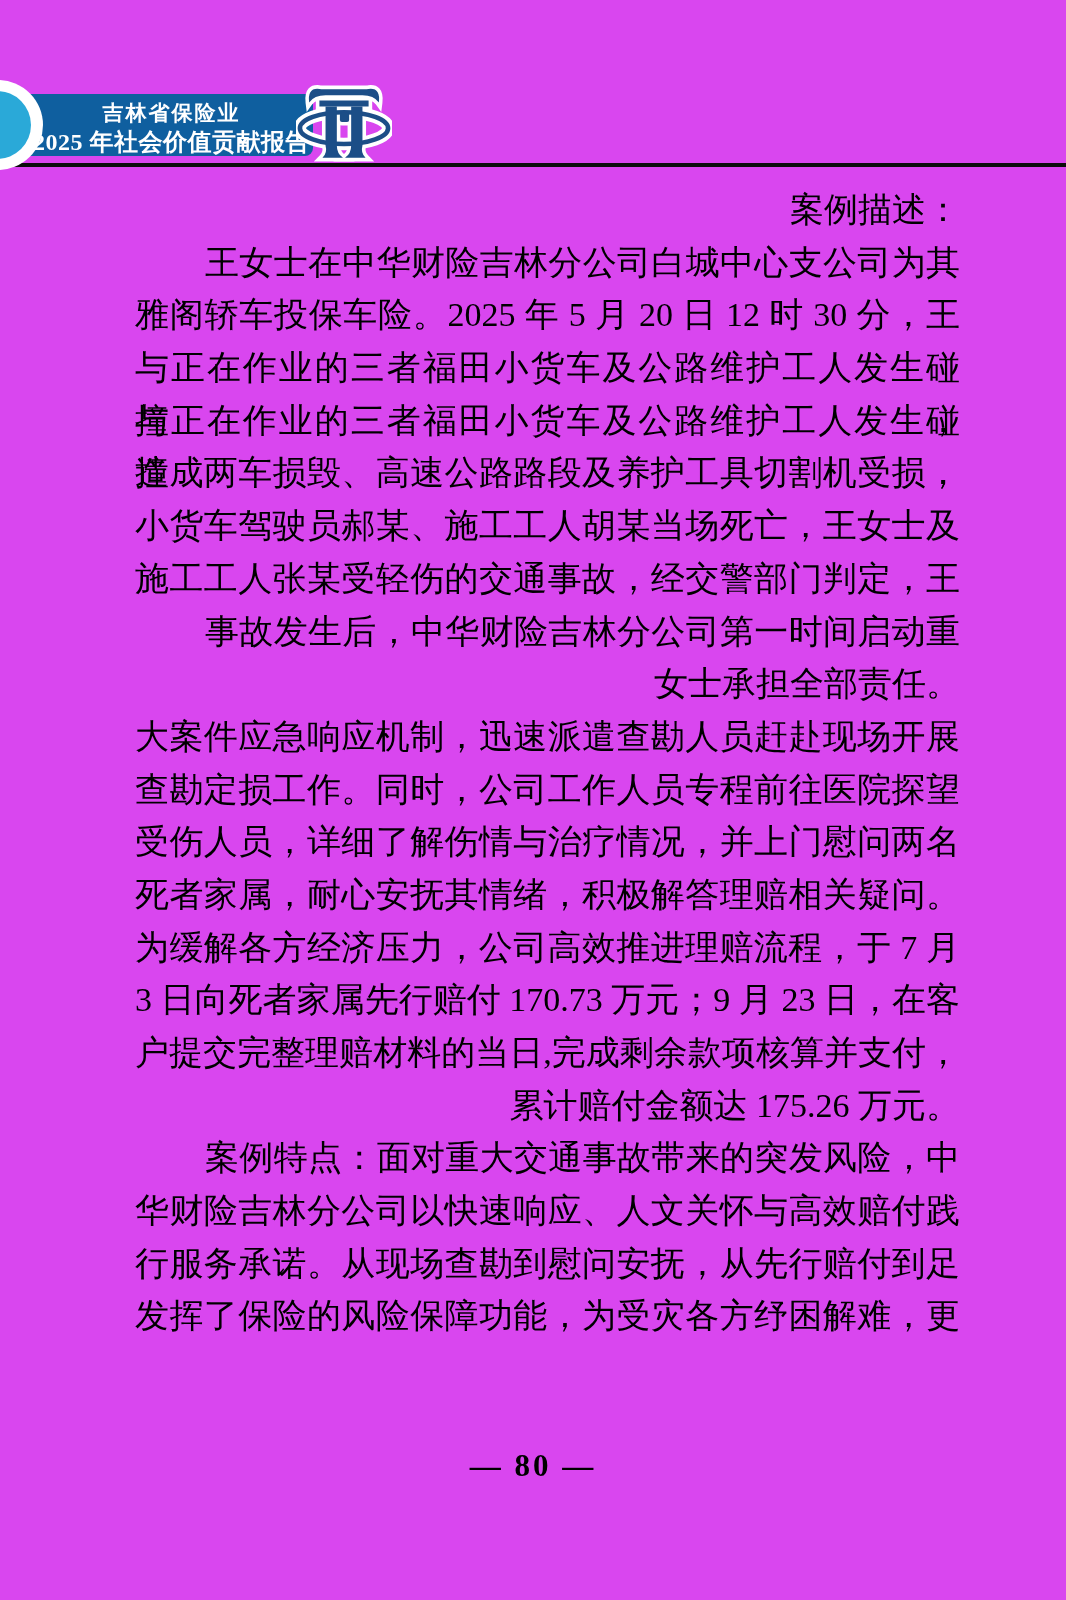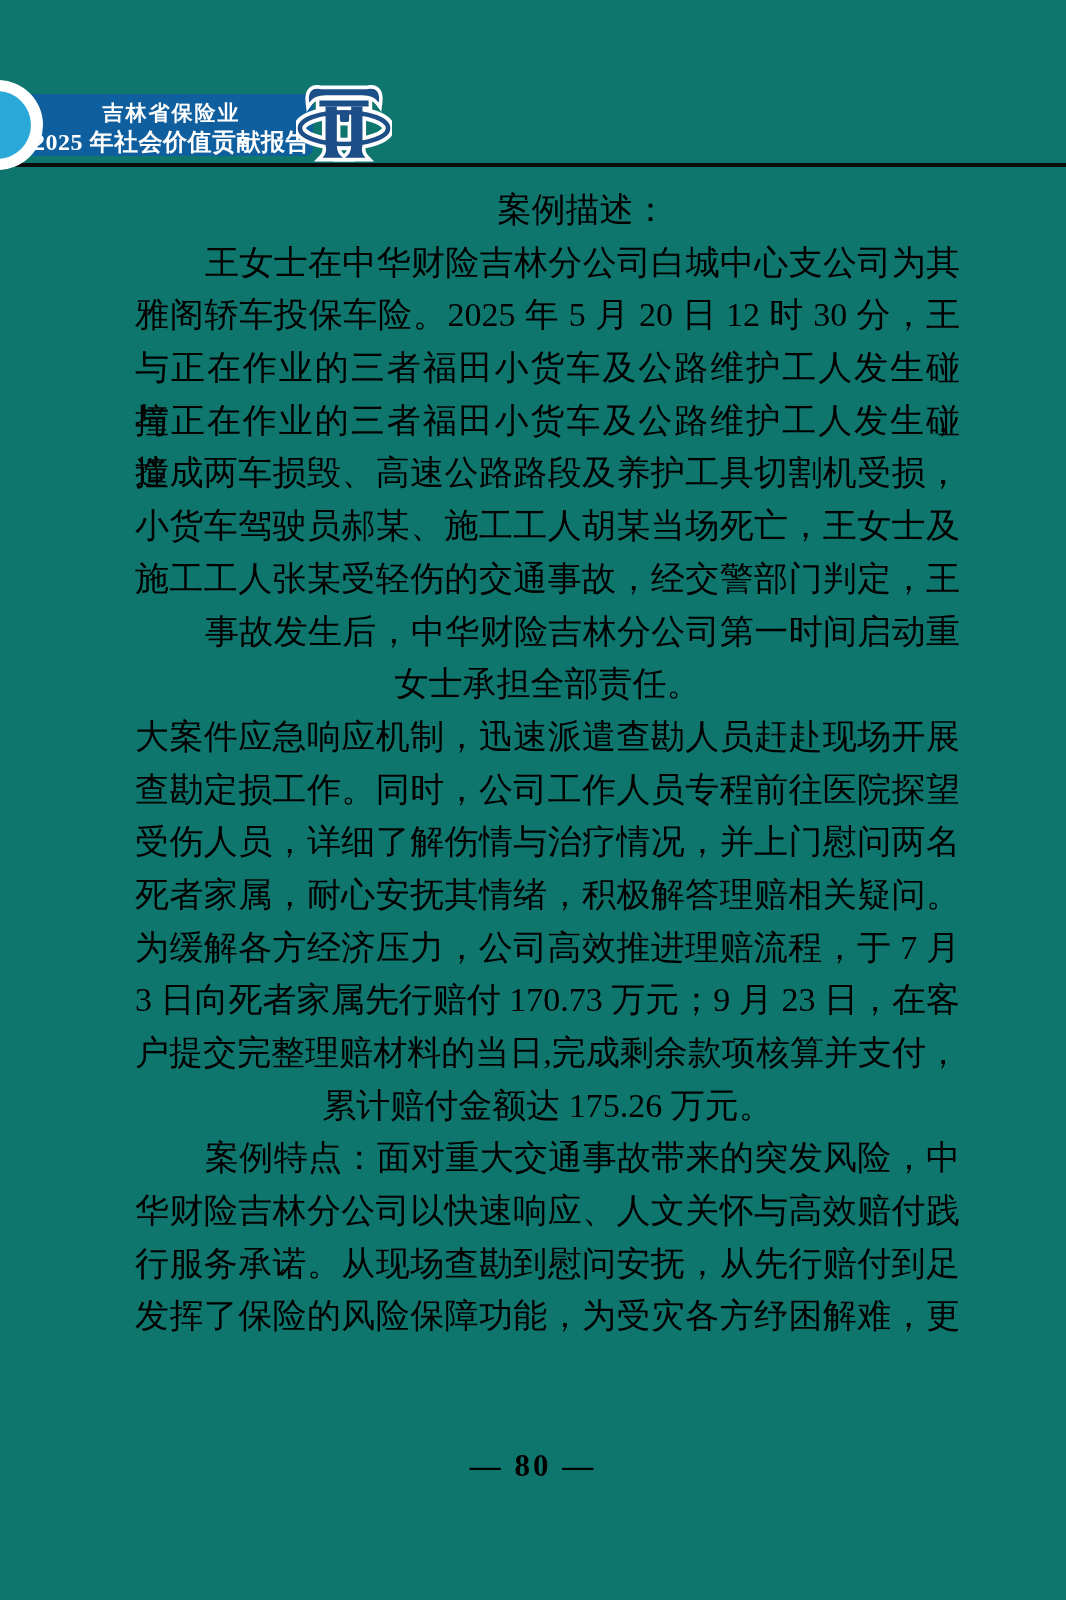--- a/index.html
+++ b/index.html
@@ -1,19 +1,19 @@
 <!DOCTYPE html>
 <html><head>
 <meta charset="utf-8">
 <style>
   html,body{margin:0;padding:0;background:#ffffff;}
   .page{
     position:relative;
     width:1066px;height:1600px;
-    background:#0f766e;
+    background:#d946ef;
     overflow:hidden;
     font-family:"Liberation Serif","DejaVu Serif",serif;
     color:#000;
   }
   
   .banner{
     position:absolute;left:0;top:94px;width:313px;height:62px;
     background:#0f5f9f;
     border-radius:3px 8px 8px 3px;
     z-index:1;
@@ -37,21 +37,21 @@
   }
   .header-rule{
     position:absolute;left:0;top:163px;width:1066px;height:4px;
     background:#0c0c0c;z-index:0;
   }
   
   .body-text{
     position:absolute;left:135px;top:184px;width:825px;
     font-size:34px;line-height:52.7px;
   }
-  .line{height:52.7px;white-space:pre;text-align:center;}
+  .line{height:52.7px;white-space:pre;text-align:right;}
   .line.just{white-space:normal;text-align:justify;text-align-last:justify;}
   .line.indent{text-indent:70px;}
   
   .footer{
     position:absolute;left:0;top:1448px;width:1066px;
     text-align:center;font-size:31px;font-weight:bold;letter-spacing:3px;
   }
 </style>
 </head>
 <body>

